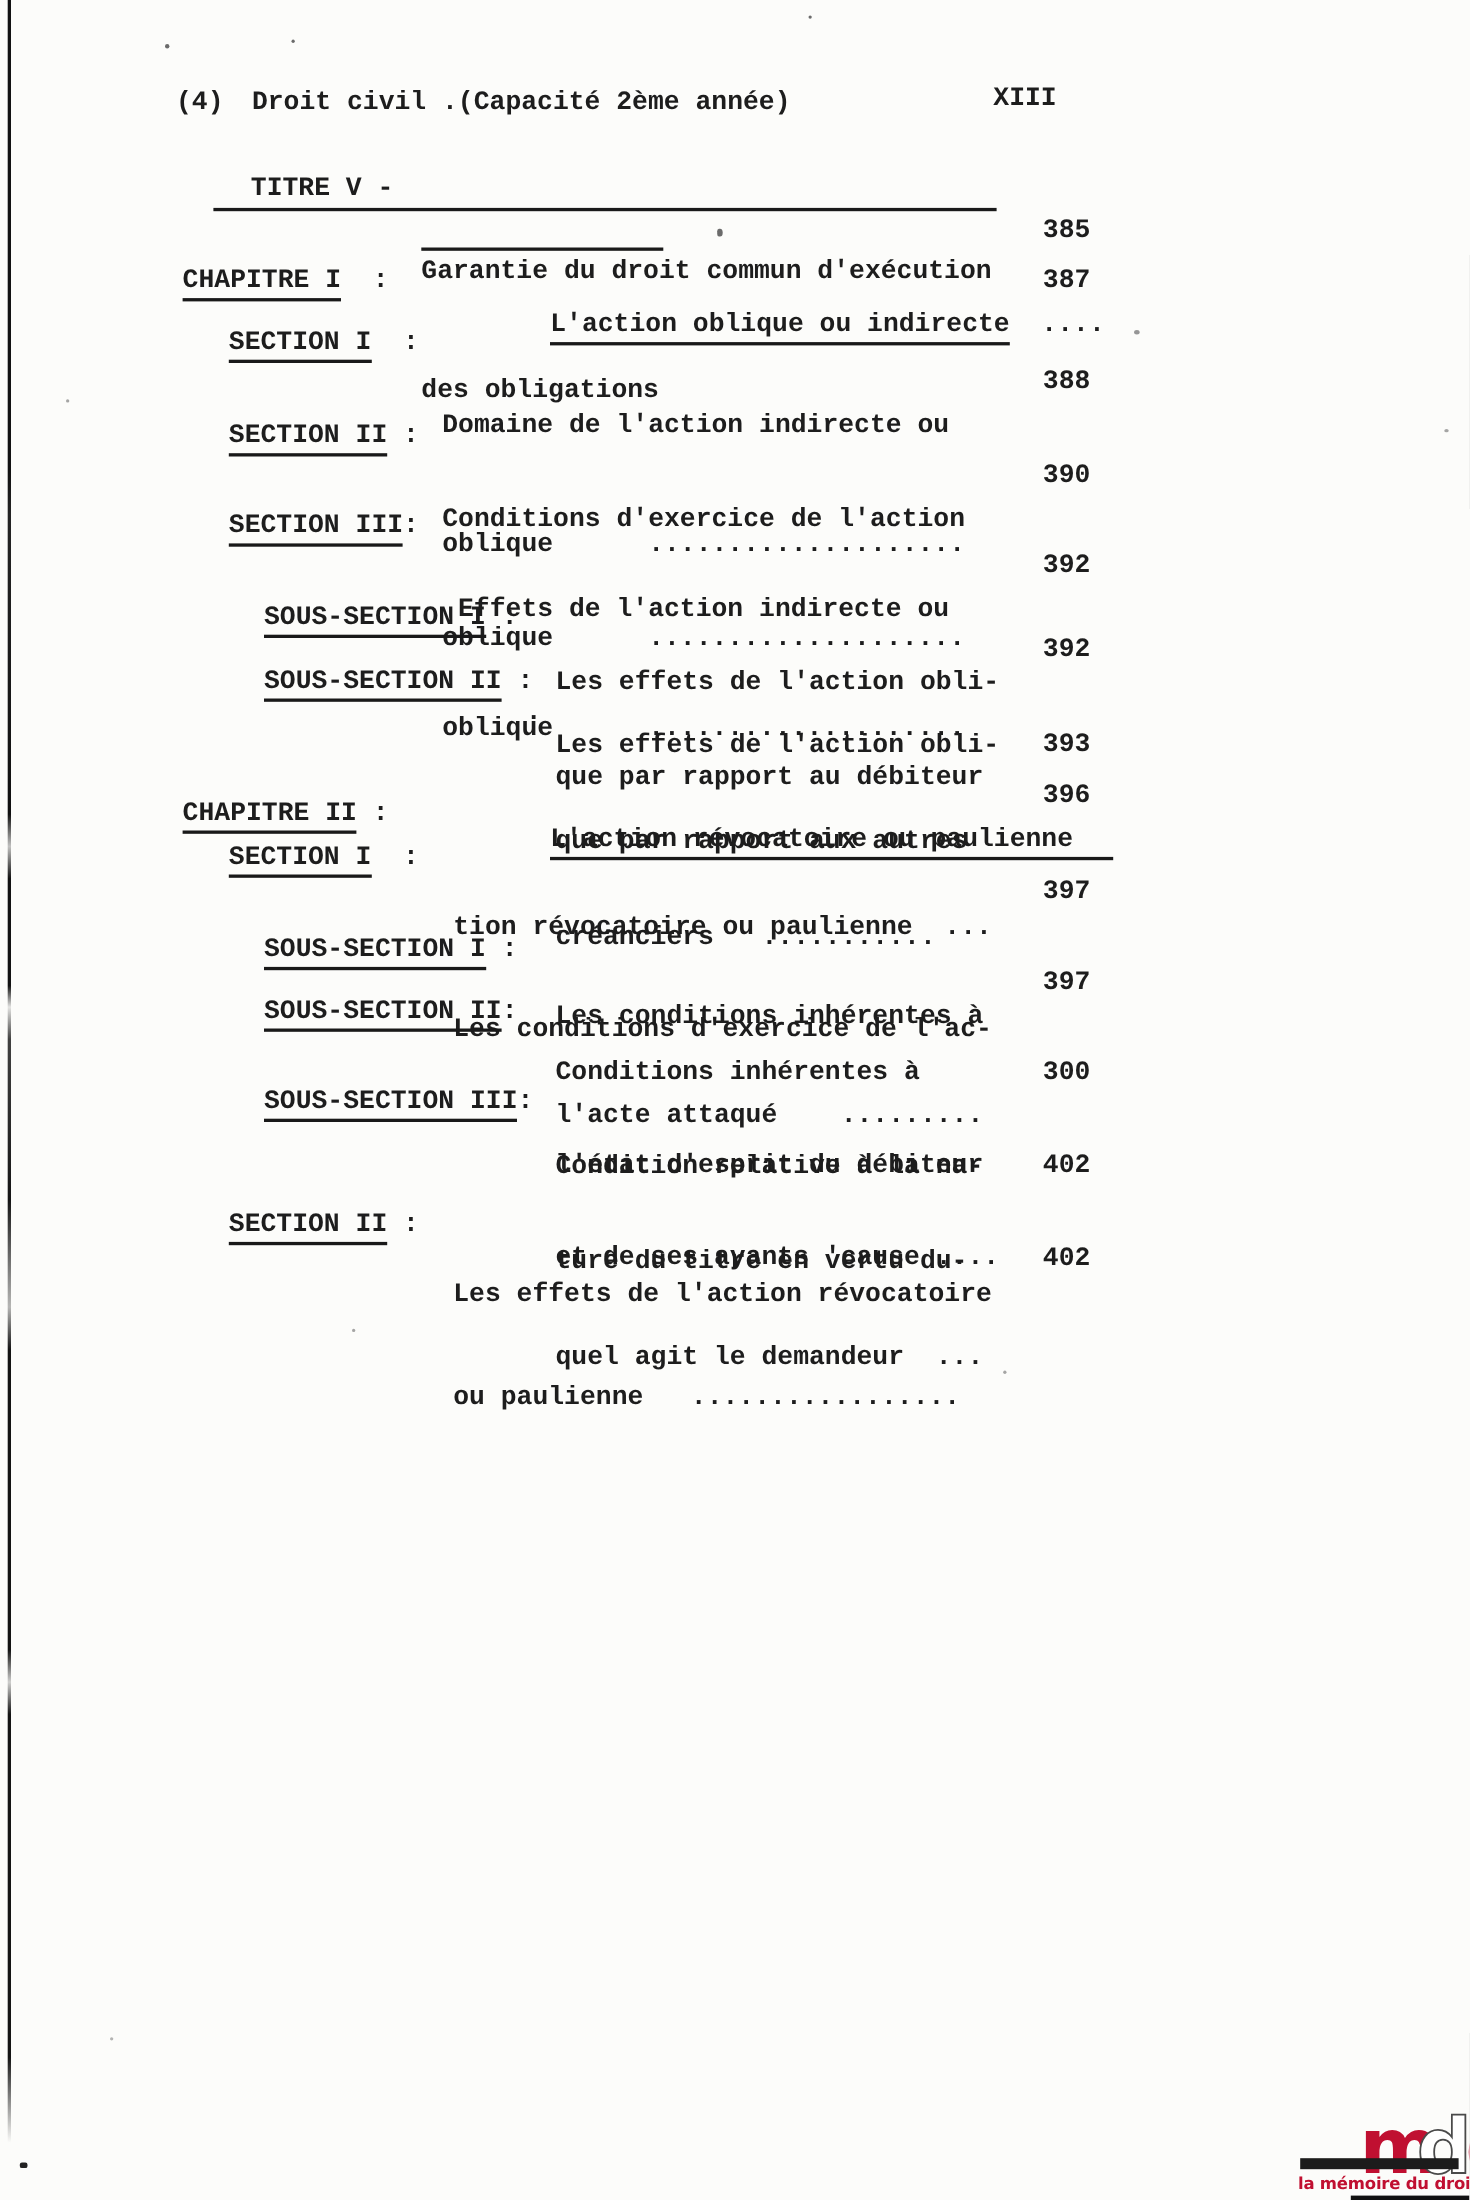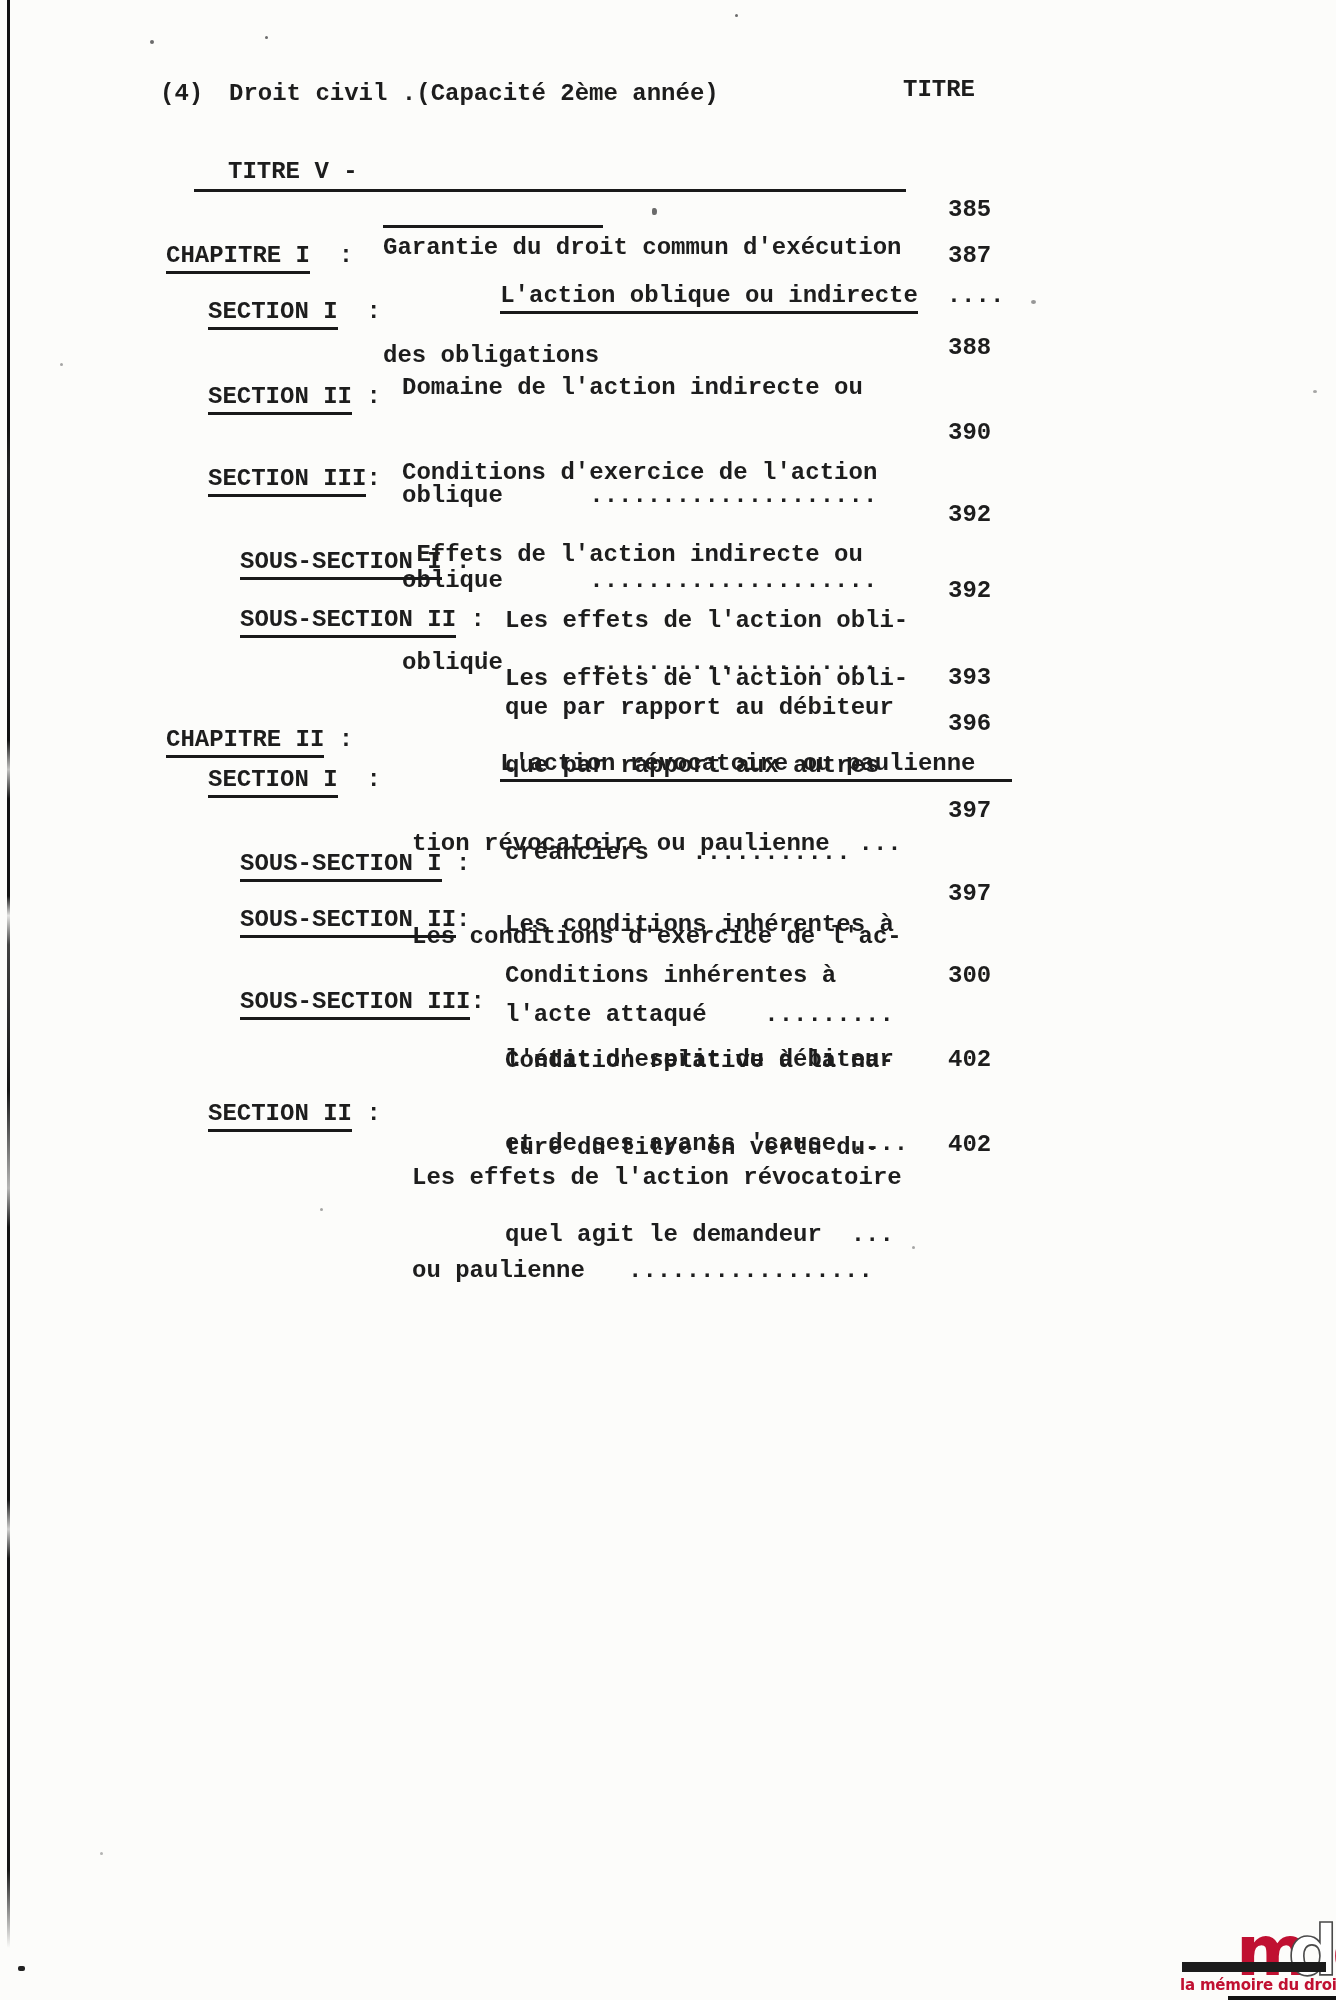--- a/index.html
+++ b/index.html
@@ -38,21 +38,21 @@
 </style>
 </head>
 <body>
 
 <div class="paper">
 
   <div class="bindline"></div>
 
   <span class="abs" style="left:160px;top:80px;">(4)</span>
   <span class="abs" style="left:229px;top:80px;">Droit civil .(Capacité 2ème année)</span>
-  <span class="abs" style="left:903px;top:76px;">TITRE</span>
+  <span class="abs" style="left:903px;top:76px;">XIII</span>
 
   <div>
 
     <div class="entry" style="top:158px;">
       <span class="e-label" style="left:228px;"><span>TITRE V</span><span class="e-sep"> -</span></span>
       <div class="e-body" style="left:383px;">
         <span class="bl">Garantie du droit commun d'exécution</span>
         <span class="bl">des obligations</span>
       </div>
       <span class="e-page" style="top:38px;">385</span>

